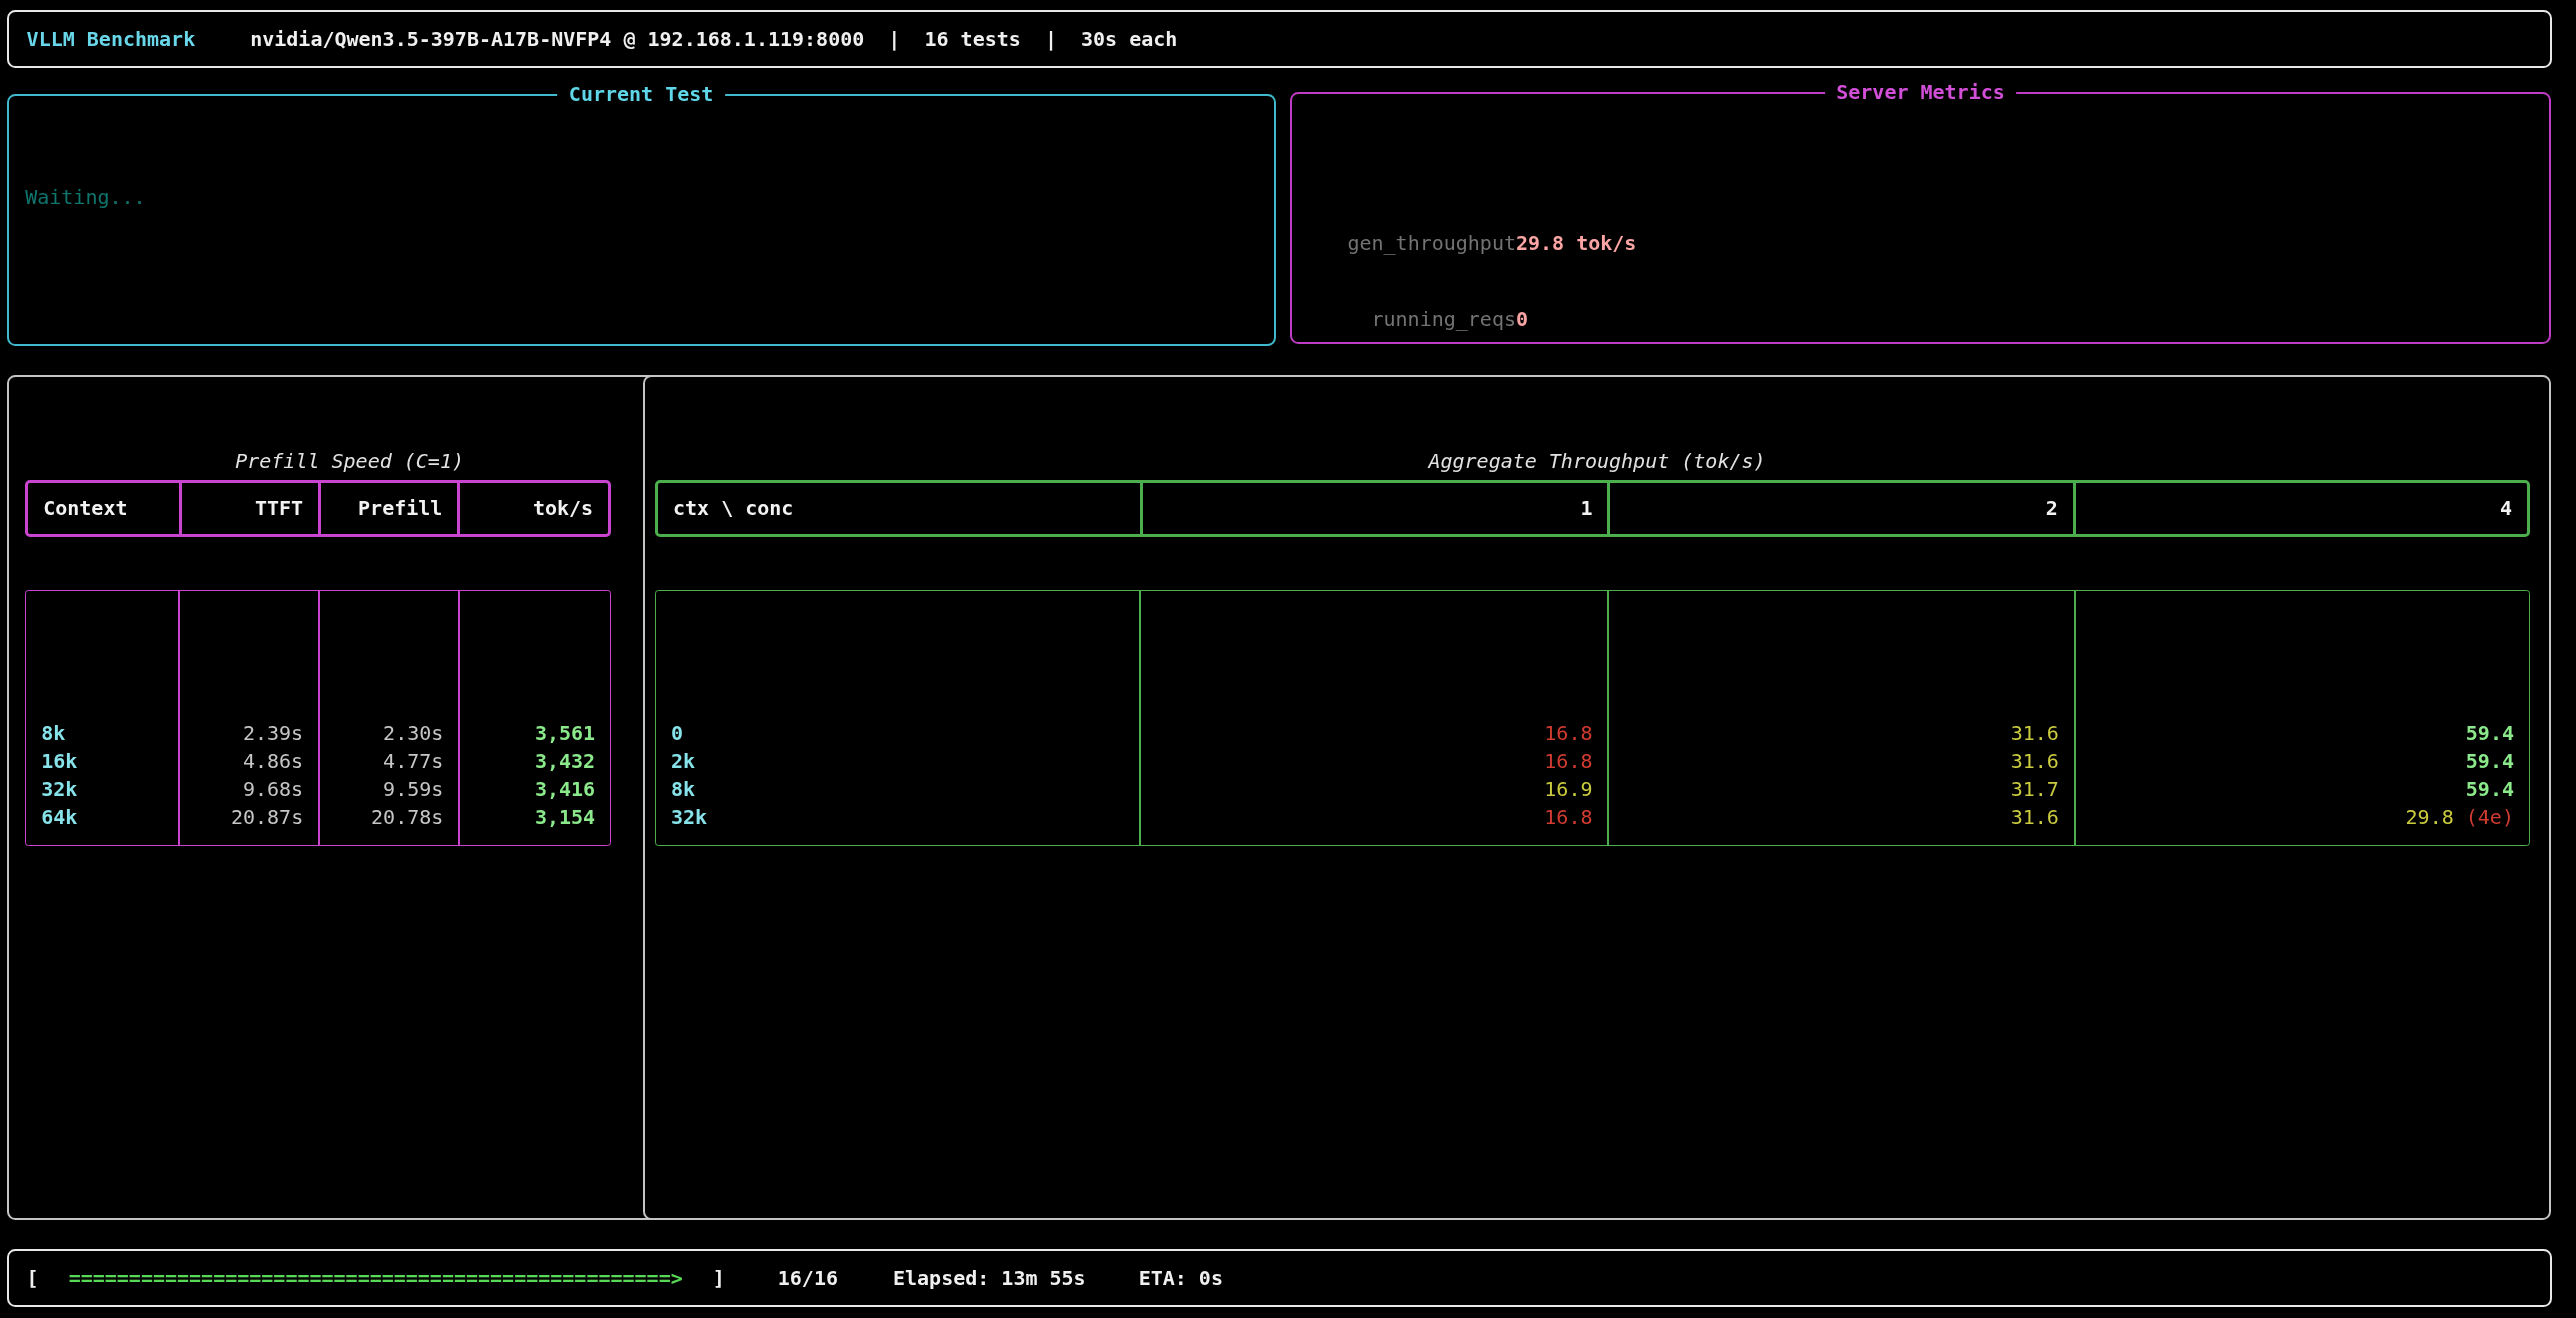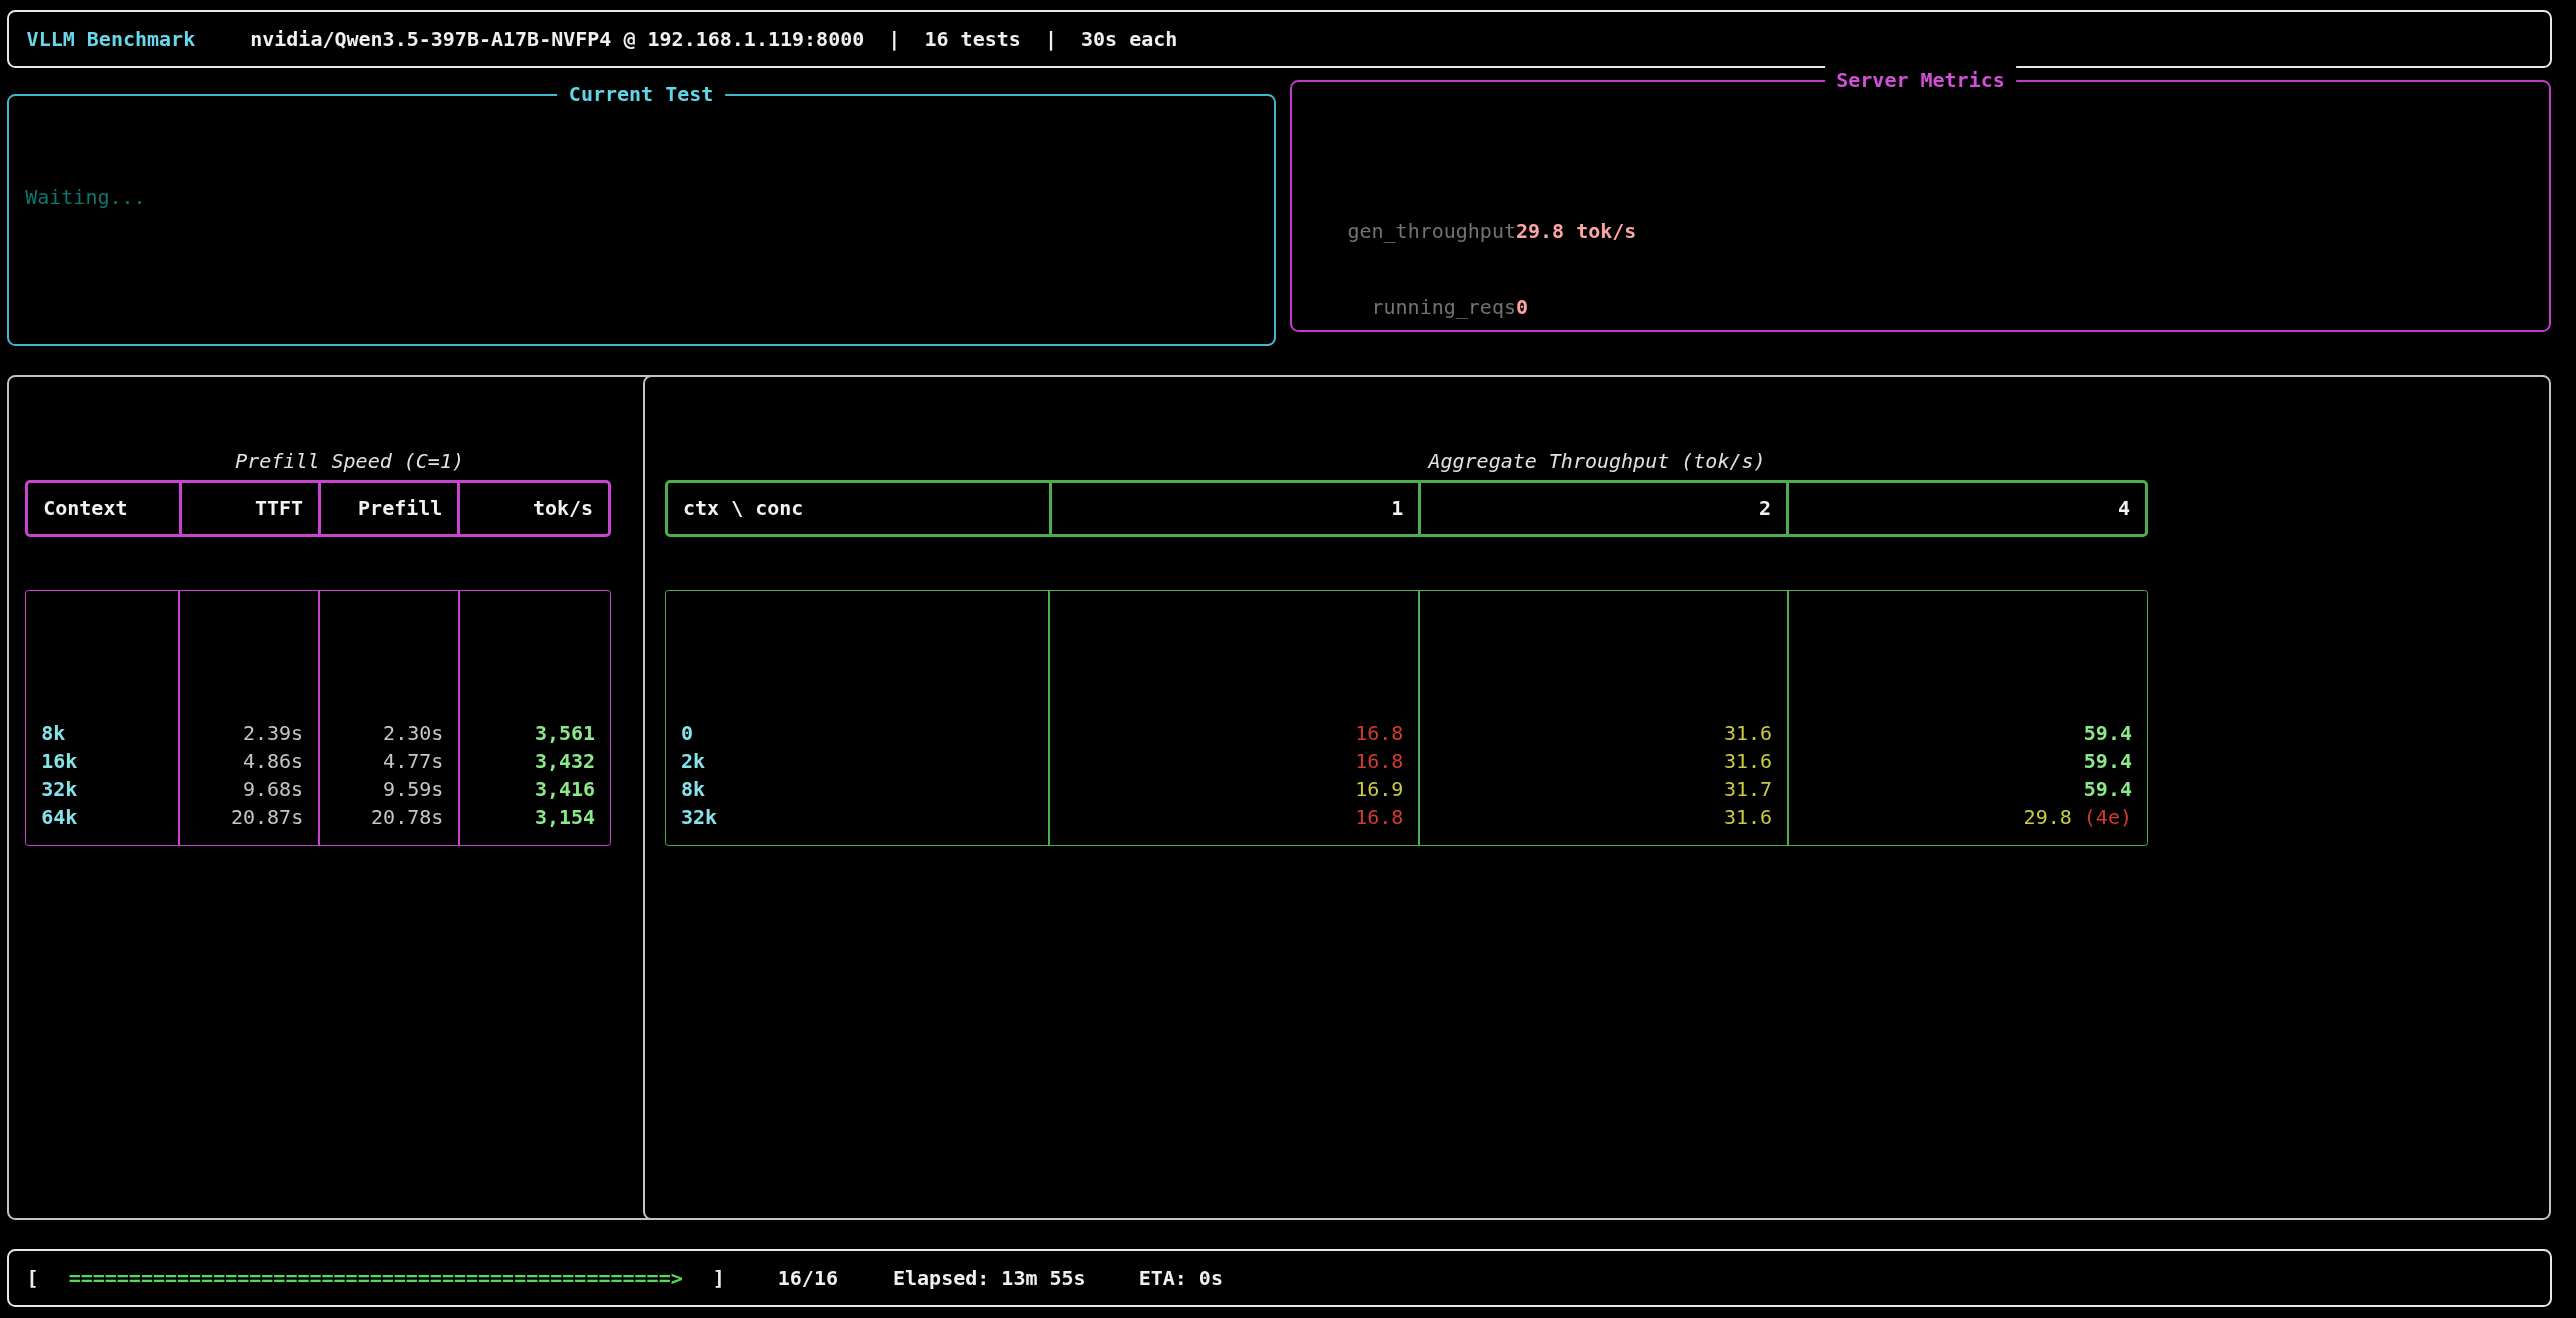--- a/index.html
+++ b/index.html
@@ -35,37 +35,37 @@
   
   .panel-title {
     position: absolute; top: -15.7px; left: 50%;
     transform: translateX(-50%);
     background: #000000; padding: 0 11.6px;
     line-height: 28px; font-weight: bold;
   }
   .current-test { left: 6.6px; top: 94px; width: 1269px; height: 252px; border-color: #3fb9cb; }
   .current-test .panel-title { color: #5fd7e8; }
   .current-body { padding: 16.6px 16.6px; color: #0f766e; }
-  .server-metrics { left: 1290px; top: 80px; width: 1261px; height: 252px; border-color: #bf3cc5; }
+  .server-metrics { left: 1290px; top: 92px; width: 1261px; height: 252px; border-color: #bf3cc5; }
   .server-metrics .panel-title { color: #d24fd8; }
   .metrics { padding: 15px 0 0 14px; }
   .metric-row { display: flex; line-height: 28px; }
   .metric-label { width: 210px; color: #737373; text-align: right; }
   .metric-value { color: #fca5a5; font-weight: bold; }
   
   .prefill-panel { left: 6.6px; top: 375px; width: 686px; height: 845px; border-color: #c4c4c4; }
   .aggregate-panel { left: 643px; top: 375px; width: 1908px; height: 845px; border-color: #c4c4c4; }
   .section-title {
     text-align: center; margin-top: 21.5px;
     font-style: italic; color: #e2e2e2; line-height: 28px;
   }
   
   .data-table { position: absolute; }
   .prefill-table { left: 16.6px; top: 55px; width: 586px; --tc: #c945cf; --cols: 26% 24% 24% 26%; }
-  .aggregate-table { left: 20px; top: 55px; width: 1483px; --tc: #4cae4c; --cols: 25.8% 25% 24.9% 24.3%; }
+  .aggregate-table { left: 10px; top: 55px; width: 1875px; --tc: #4cae4c; --cols: 25.8% 25% 24.9% 24.3%; }
   .thead {
     display: grid; grid-template-columns: var(--cols);
     border: 3.3px solid var(--tc); border-radius: 5px;
     box-sizing: border-box;
   }
   .thead .cell { line-height: 51px; padding: 0 15px; font-weight: bold; color: #f2f2f2; }
   .thead .cell:not(:first-child) { border-left: 3.3px solid var(--tc); }
   .tbody {
     position: relative; margin-top: 5px;
     border: 1.7px solid var(--tc); border-radius: 3.3px;

